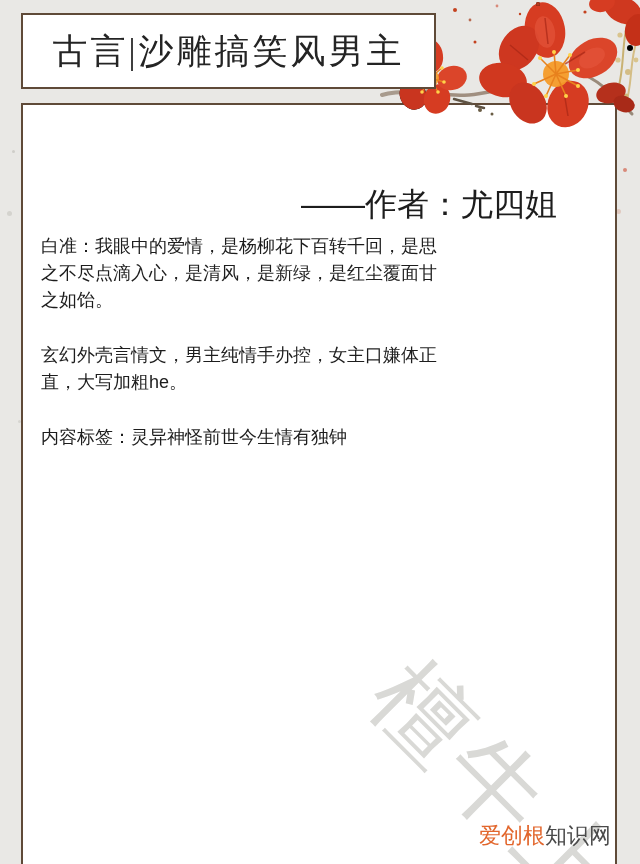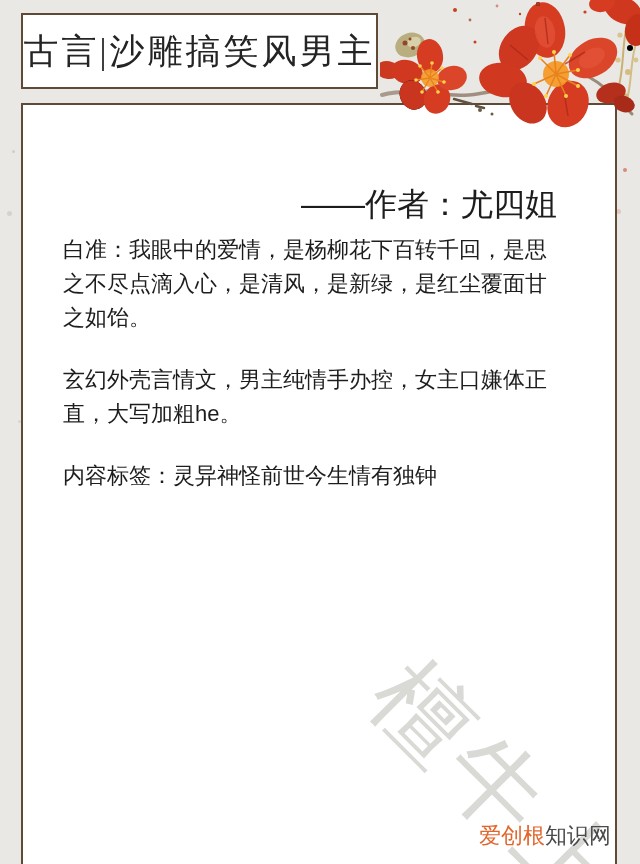--- a/index.html
+++ b/index.html
@@ -20,21 +20,21 @@
     background:var(--background);
     overflow:hidden;
     font-family:"Liberation Sans", sans-serif;
     color:var(--text_black);
   }
   .speckles{position:absolute;left:12px;top:150px;width:3px;height:3px;border-radius:50%;
     background:#cfcec9;
     box-shadow: -4px 62px 0 1px #d4d3ce, 6px 270px 0 0 #d6d5d0, 600px 120px 0 0 #d8cfc9, 605px 60px 0 1px #e0c9bf;}
   
   .header-box{
-    position:absolute;left:21px;top:13px;width:357px;height:76px;
+    position:absolute;left:21px;top:13px;width:415px;height:76px;
     background:var(--panel_white);
     border:2px solid var(--border_brown);
     z-index:4;
     display:flex;align-items:center;justify-content:center;
   }
   .header-box .title{
     font-family:"Liberation Serif", serif;
     font-size:35px;
     letter-spacing:3px;
     color:#242424;
@@ -53,23 +53,23 @@
     position:absolute;left:176px;top:14px;
     font-size:31px;
     white-space:nowrap;
   }
   .author-line{
     position:absolute;right:58px;top:78px;
     font-size:32px;
     white-space:nowrap;
   }
   .body-text{
-    position:absolute;left:40px;top:128px;width:556px;
-    font-size:22px;
-    line-height:34px;
+    position:absolute;left:18px;top:128px;width:556px;
+    font-size:18px;
+    line-height:27px;
   }
   .body-text p{
     white-space:pre-line;
     margin:0;
   }
   .body-text p.gap{margin-top:28px;}
   
   .wm-diag{
     position:absolute;left:322px;top:615px;width:300px;height:130px;
     line-height:130px;

